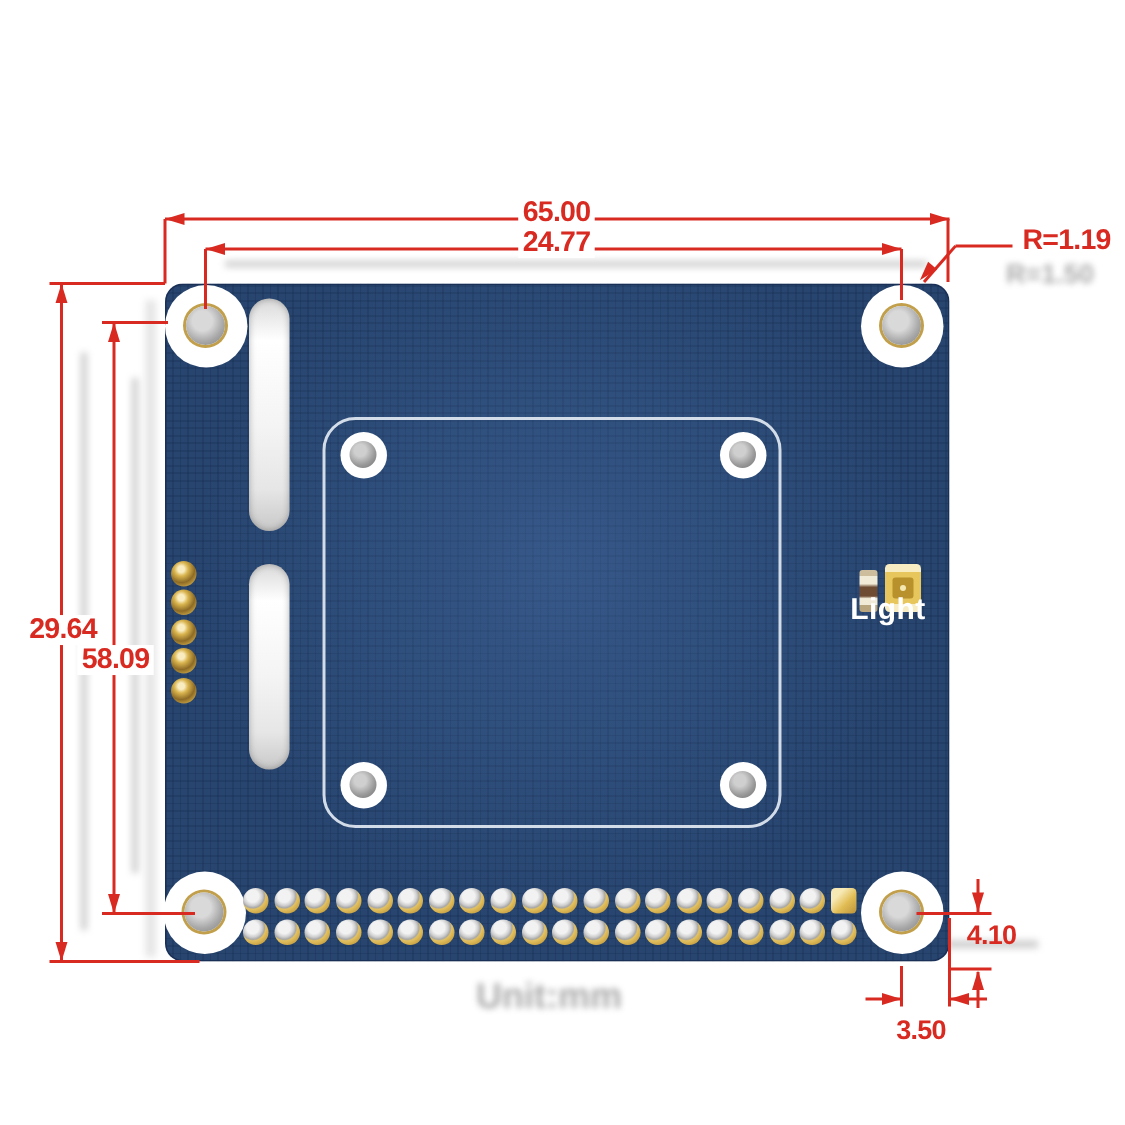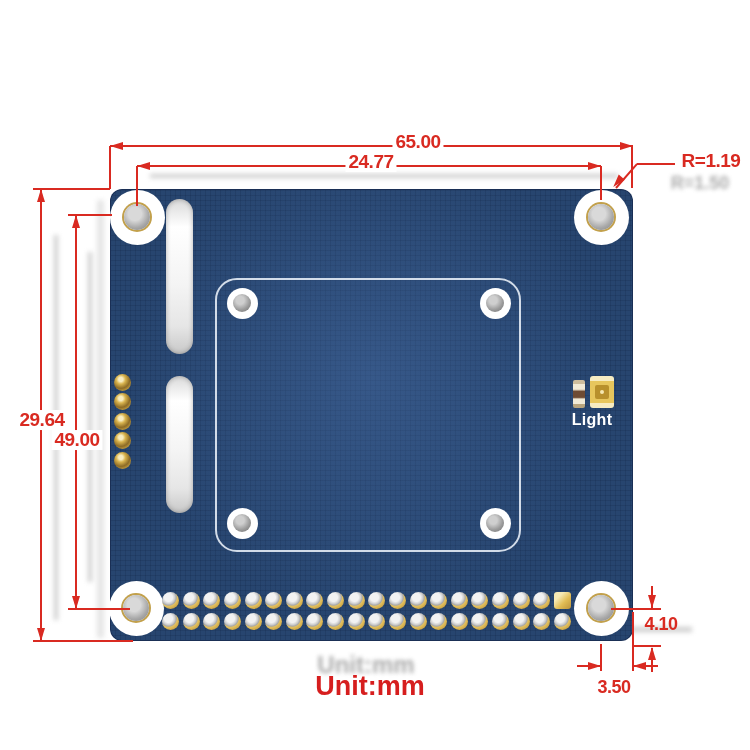--- a/index.html
+++ b/index.html
@@ -60,22 +60,22 @@
   }
   #led{
     position:absolute;left:590px;top:376px;width:24px;height:32px;border-radius:3px;z-index:3;
     background:linear-gradient(180deg,#f7ecc2 0 16%,#e7c65d 16% 84%,#f7ecc2 84% 100%);
   }
   #led .chip{
     position:absolute;left:5px;top:9px;width:14px;height:14px;border-radius:2px;background:#b8902c;
   }
   #led .dot{position:absolute;left:5px;top:5px;width:4px;height:4px;border-radius:50%;background:#f5e7b0;}
   #light-label{
-    position:absolute;left:592px;top:420px;transform:translate(-50%,-50%);
-    color:#fff;font-weight:bold;font-size:16px;z-index:4;letter-spacing:.3px;
+    position:absolute;left:592px;top:407px;transform:translate(-50%,-50%);
+    color:#fff;font-weight:bold;font-size:20px;z-index:4;letter-spacing:.3px;
   }
   
   .hl{position:absolute;height:2px;background:var(--red);z-index:5;}
   .vl{position:absolute;width:2px;background:var(--red);z-index:5;}
   .ah{position:absolute;width:0;height:0;border-style:solid;z-index:5;}
   .ah.l{border-width:4.5px 13px 4.5px 0;border-color:transparent var(--red) transparent transparent;}
   .ah.r{border-width:4.5px 0 4.5px 13px;border-color:transparent transparent transparent var(--red);}
   .ah.u{border-width:0 4.5px 13px 4.5px;border-color:transparent transparent var(--red) transparent;}
   .ah.d{border-width:13px 4.5px 0 4.5px;border-color:var(--red) transparent transparent transparent;}
   .dimlabel{
@@ -191,21 +191,21 @@
       </div>
     </div>
   <div id="light-label">Light</div>
 
   <div>
     <div class="hl" style="left:110px;top:145px;width:523px;"></div>
     <div class="ah l" style="left:110px;top:141.5px;"></div>
     <div class="ah r" style="left:620px;top:141.5px;"></div>
     <div class="vl" style="left:109px;top:146px;height:43px;"></div>
     <div class="vl" style="left:631px;top:146px;height:42px;"></div>
-    <span class="dimlabel" style="left:371px;top:142px;margin-left:47px;">65.00</span>
+    <span class="dimlabel" style="left:371px;top:142px;">65.00</span>
   </div>
 
   <div>
     <div class="hl" style="left:137px;top:165px;width:464px;"></div>
     <div class="ah l" style="left:137px;top:161.5px;"></div>
     <div class="ah r" style="left:588px;top:161.5px;"></div>
     <div class="vl" style="left:136px;top:166px;height:40px;"></div>
     <div class="vl" style="left:600px;top:166px;height:34px;"></div>
     <span class="dimlabel" style="left:371px;top:162px;">24.77</span>
   </div>
@@ -225,21 +225,21 @@
     <div class="hl" style="left:33px;top:640px;width:100px;"></div>
     <span class="dimlabel" style="left:42px;top:420px;">29.64</span>
   </div>
 
   <div>
     <div class="vl" style="left:75px;top:215px;height:394px;"></div>
     <div class="ah u" style="left:71.5px;top:215px;"></div>
     <div class="ah d" style="left:71.5px;top:596px;"></div>
     <div class="hl" style="left:68px;top:214px;width:44px;"></div>
     <div class="hl" style="left:68px;top:608px;width:62px;"></div>
-    <span class="dimlabel" style="left:77px;top:440px;">49.00</span>
+    <span class="dimlabel" style="left:77px;top:440px;">58.09</span>
   </div>
 
   <div>
     <div class="hl" style="left:611px;top:608px;width:50px;"></div>
     <div class="vl" style="left:651px;top:586px;height:22px;"></div>
     <div class="ah d" style="left:647.5px;top:595px;"></div>
     <div class="hl" style="left:634px;top:645px;width:27px;"></div>
     <div class="vl" style="left:651px;top:648px;height:24px;"></div>
     <div class="ah u" style="left:647.5px;top:647px;"></div>
     <span class="dimlabel small" style="left:661px;top:624px;background:none;">4.10</span>
@@ -248,15 +248,14 @@
   <div>
     <div class="vl" style="left:600px;top:644px;height:27px;"></div>
     <div class="vl" style="left:632px;top:612px;height:59px;"></div>
     <div class="hl" style="left:577px;top:665px;width:24px;"></div>
     <div class="ah r" style="left:588px;top:661.5px;"></div>
     <div class="hl" style="left:633px;top:665px;width:25px;"></div>
     <div class="ah l" style="left:633px;top:661.5px;"></div>
     <span class="dimlabel small" style="left:614px;top:687px;background:none;">3.50</span>
   </div>
 
-  <div id="unit-label">Unit:mm</div>
 
 </div>
 
 </body></html>

